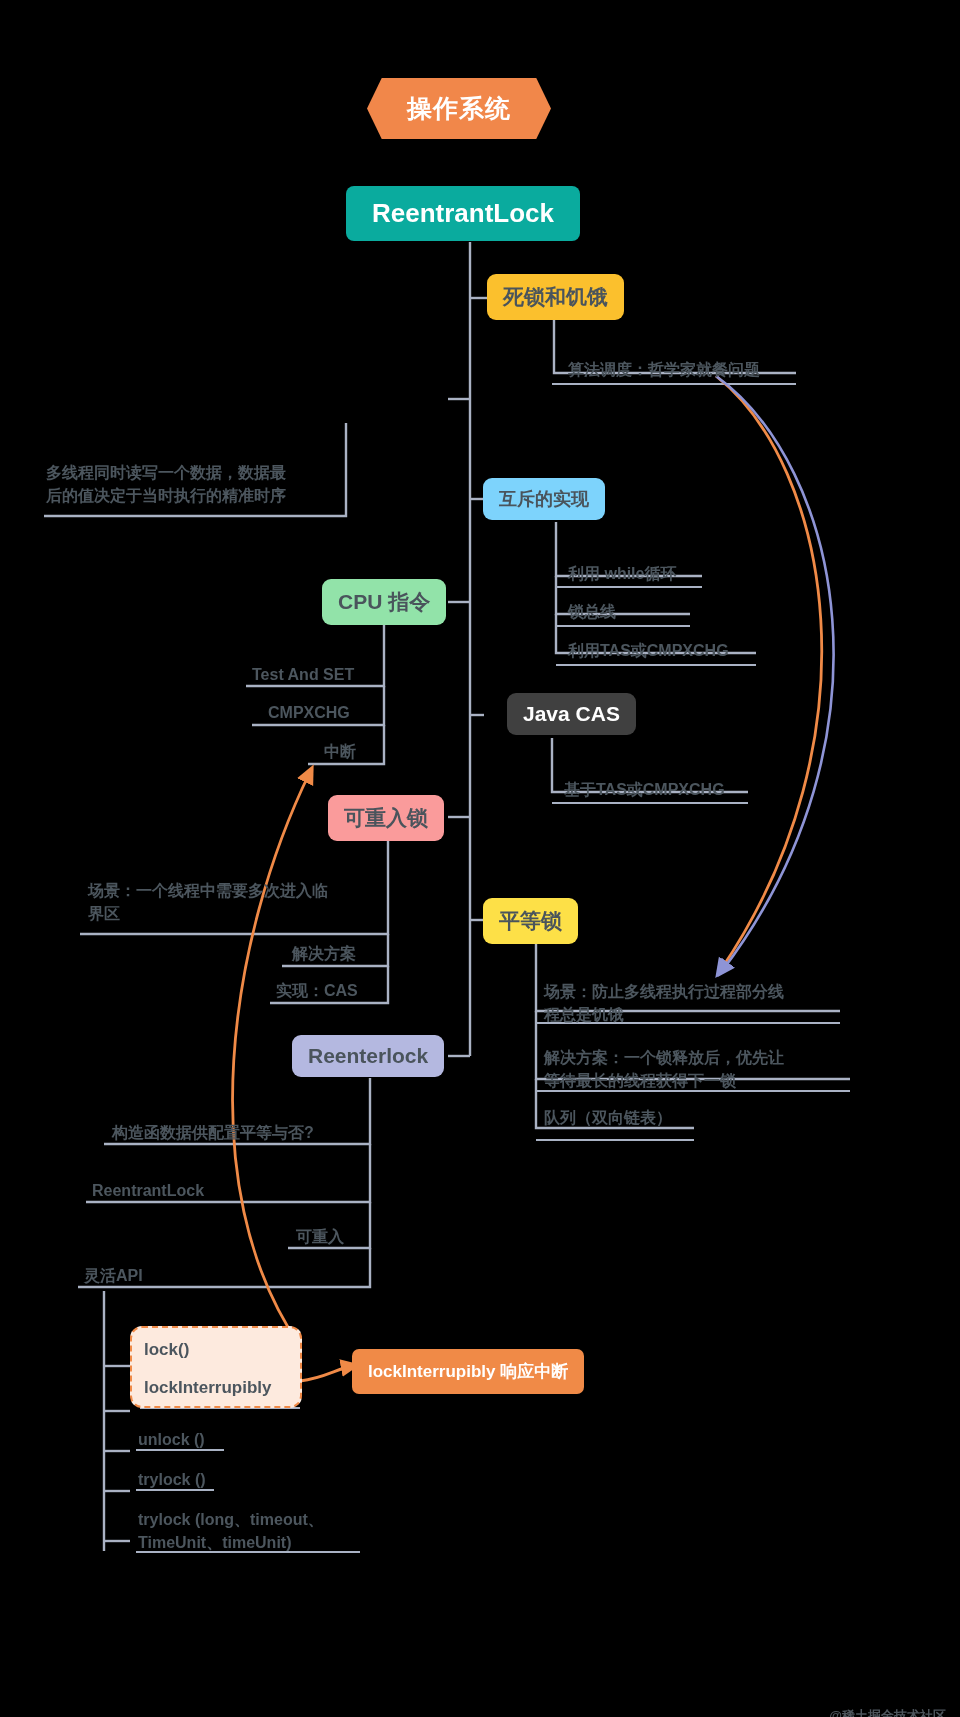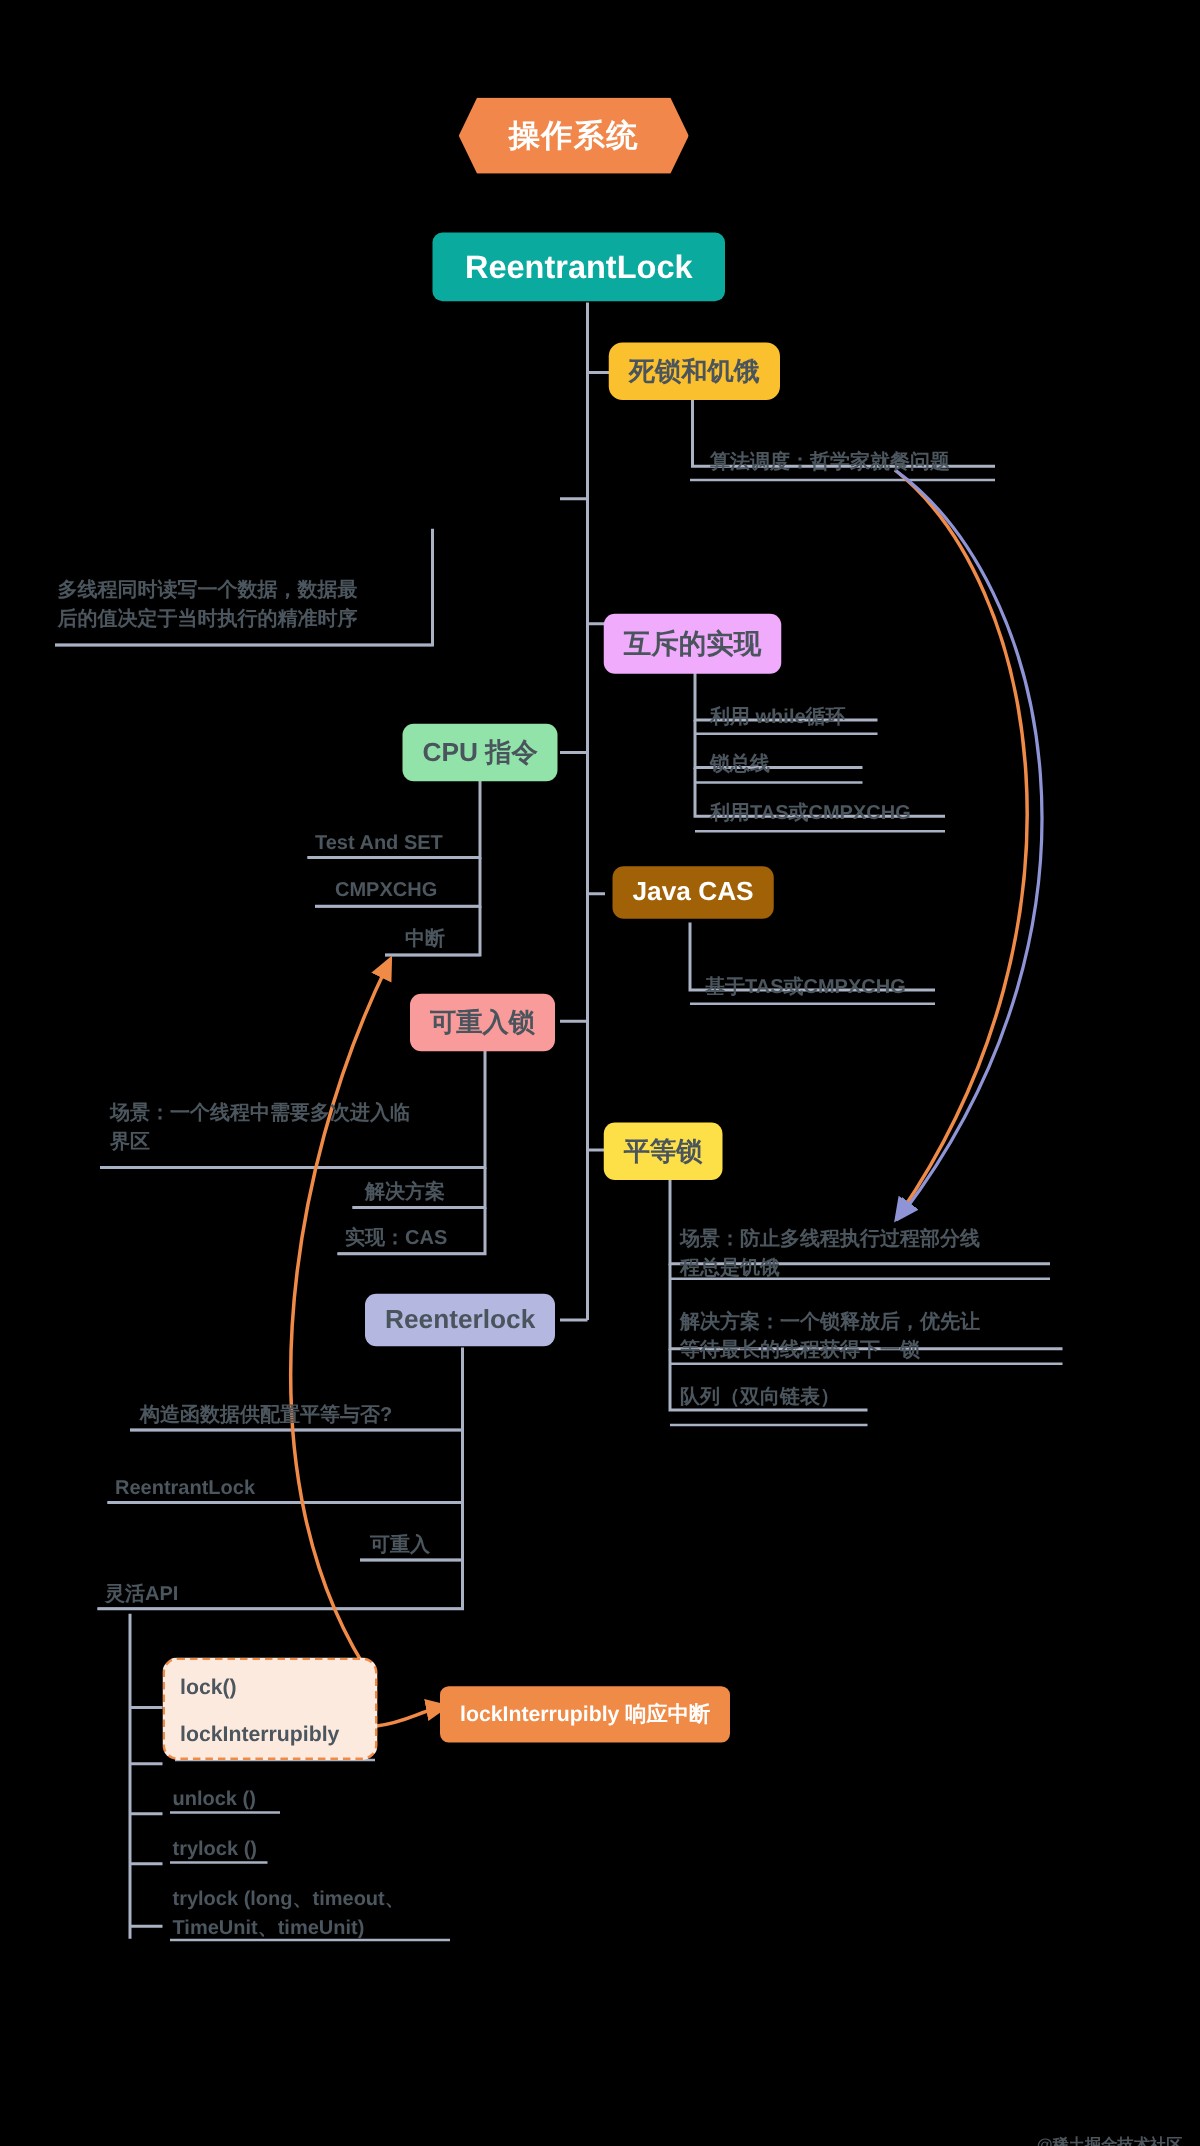--- a/index.html
+++ b/index.html
@@ -136,28 +136,28 @@
         <path d="M0,0 L7,3.2 L0,6.4 z" fill="#8e94d6"></path>
       </marker>
     </defs>
     <path d="M716,340 C840,430 900,700 722,935" fill="none" stroke="#8e94d6" stroke-width="2.6" marker-end="url(#ar2)"></path>
   </svg>
 
   <div class="node root" style="left:367px;top:42px;">操作系统</div>
 
   <div class="node pill lvl1" style="left:346px;top:150px;">ReentrantLock</div>
 
-  <div class="node pill" style="left:487px;top:238px;background:#fbc02d;font-size:21px;border-radius:11px;">死锁和饥饿</div>
-
-
-  <div class="node pill" style="left:483px;top:455px;background:#f0abfc;font-size:22px;">互斥的实现</div>
+  <div class="node pill" style="left:487px;top:238px;background:#fbc02d;font-size:21px;">死锁和饥饿</div>
+
+
+  <div class="node pill" style="left:483px;top:442px;background:#7dd3fc;font-size:18px;">互斥的实现</div>
 
   <div class="node pill" style="left:322px;top:543px;background:#92e3a9;font-size:21px;">CPU 指令</div>
 
-  <div class="node pill" style="left:490px;top:657px;background:#a16207;color:#fff;font-size:21px;">Java CAS</div>
+  <div class="node pill" style="left:507px;top:657px;background:#404040;color:#fff;font-size:21px;">Java CAS</div>
 
   <div class="node pill" style="left:328px;top:759px;background:#fa9b9b;font-size:21px;">可重入锁</div>
 
   <div class="node pill" style="left:483px;top:862px;background:#fde047;font-size:21px;">平等锁</div>
 
   <div class="node pill" style="left:292px;top:999px;background:#b4b8e0;font-size:21px;">Reenterlock</div>
 
   <div class="leaf" style="left:568px;top:322px;">算法调度：哲学家就餐问题</div>
 
   <div class="leaf" style="left:46px;top:425px;width:300px;">多线程同时读写一个数据，数据最

